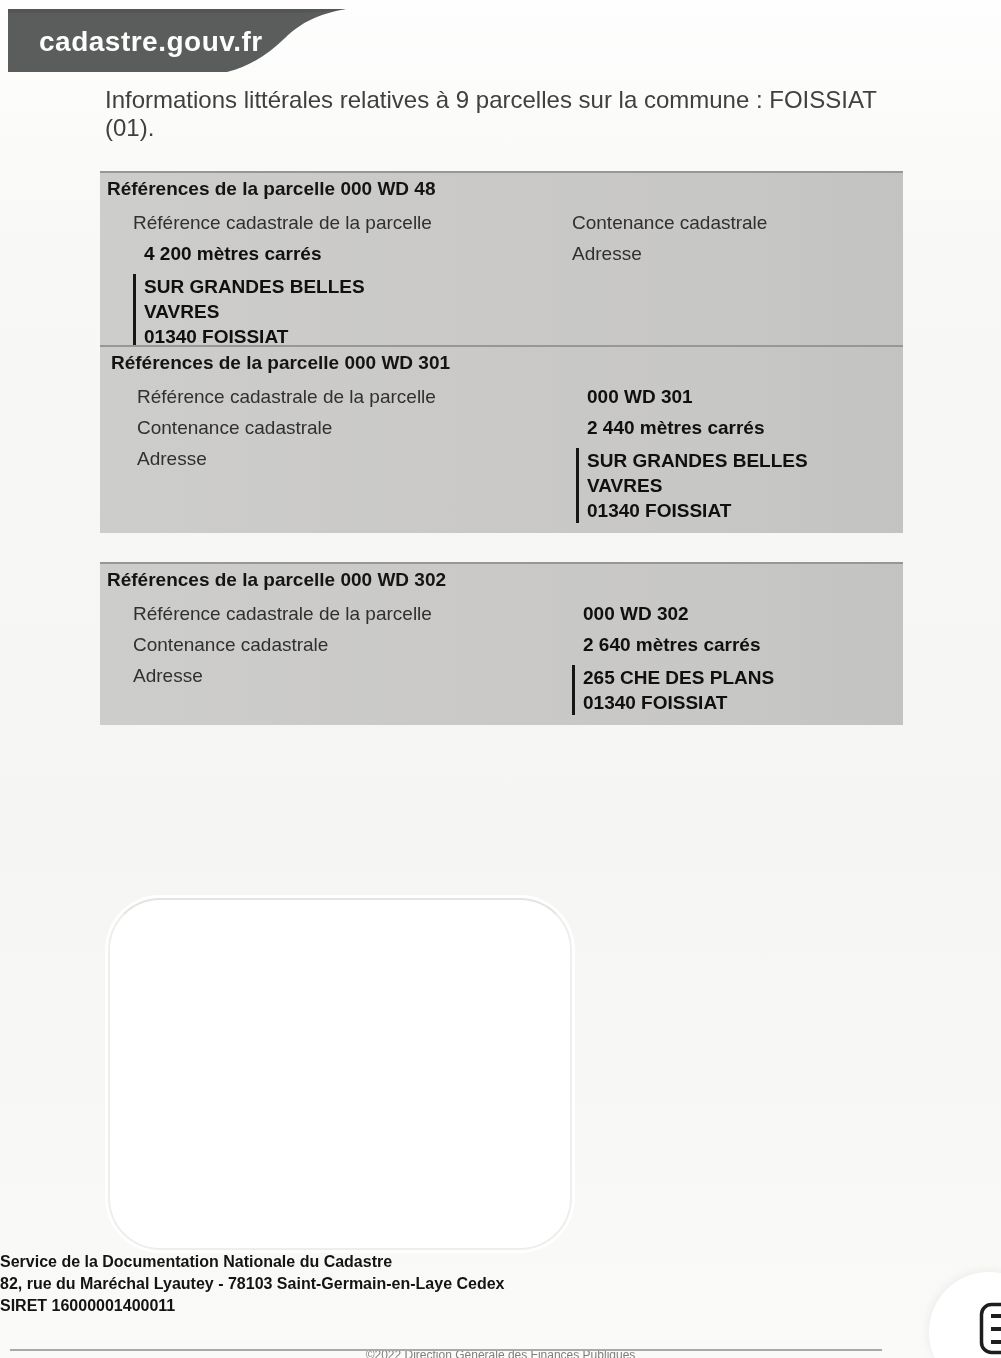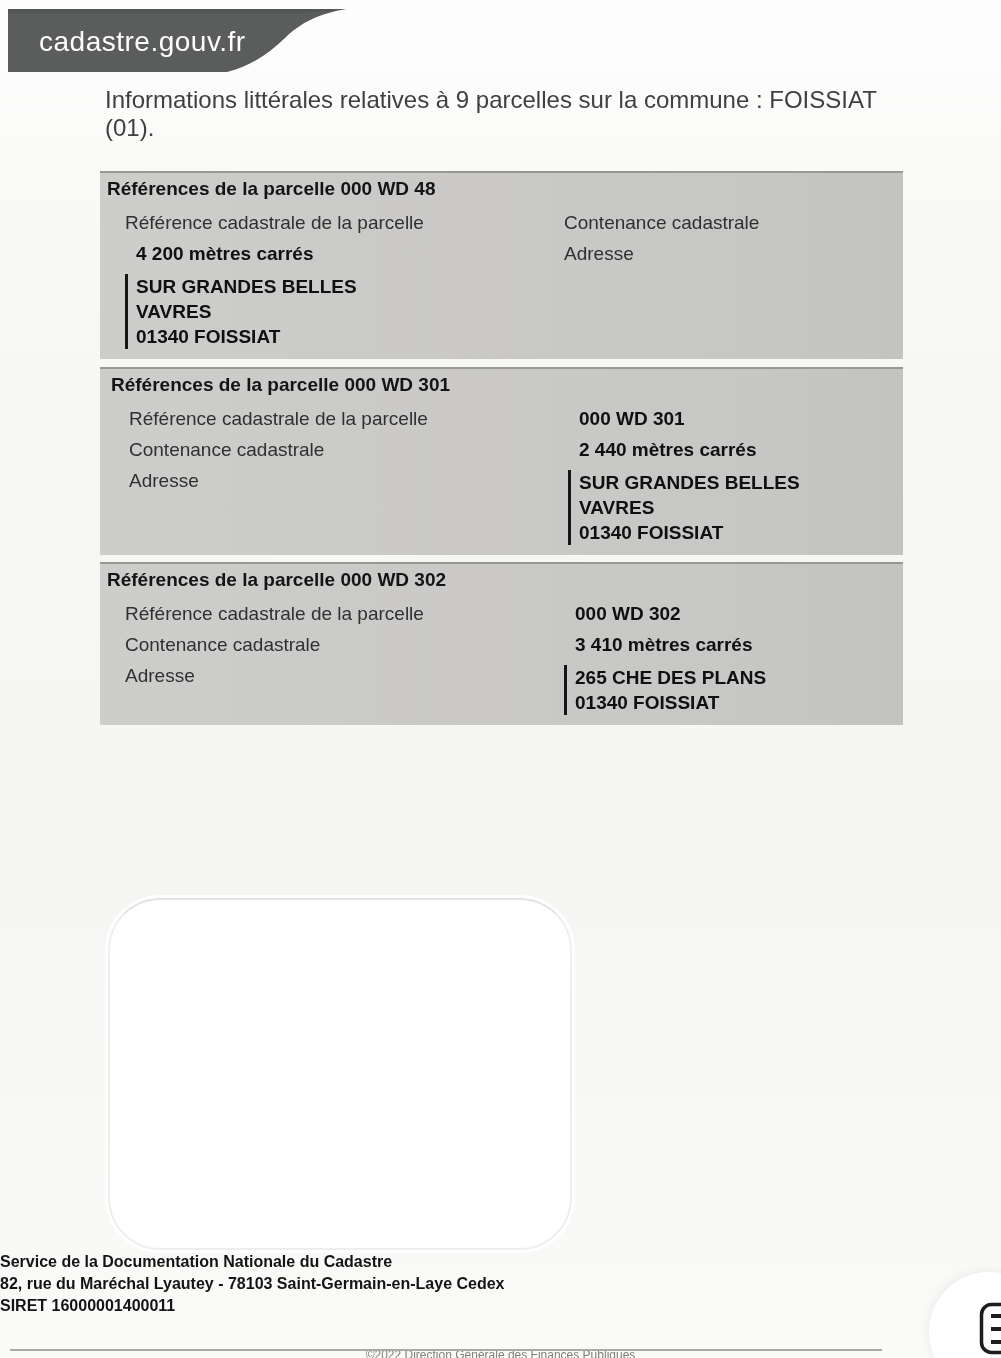--- a/index.html
+++ b/index.html
@@ -21,21 +21,21 @@
     top: 9px; left: 8px;
     width: 340px; height: 64px;
   }
   .banner svg { display: block; }
   .banner-label {
     position: absolute;
     top: 17px; left: 31px;
     color: #fdfdfc;
     font-size: 28px;
     letter-spacing: 0.5px;
-    font-weight: 400;
+    font-weight: 700;
   }
 
   
   .doc-title {
     position: absolute;
     top: 86px; left: 105px;
     width: 800px;
     font-size: 24px;
     line-height: 28px;
     color: #404040;
@@ -45,32 +45,32 @@
   
   .parcel-box {
     position: absolute;
     left: 100px;
     width: 803px;
     background: linear-gradient(90deg, #cdcdcc 0%, #cac9c8 45%, #c7c7c6 78%, #c3c3c2 100%);
     border-top: 2px solid #979795;
     padding: 4px 8px 10px 7px;
   }
   .box-1 { top: 171px; }
-  .box-2 { top: 367px; padding-left: 11px; }
+  .box-2 { top: 345px; padding-left: 11px; }
   .box-3 { top: 562px; }
 
   .box-title {
     font-size: 19px;
     line-height: 23px;
     font-weight: 700;
     color: #141414;
   }
   .rows {
     margin-top: 12px;
-    margin-left: 18px;
+    margin-left: 26px;
     display: grid;
     grid-template-columns: 439px 1fr;
     row-gap: 10px;
     align-items: start;
   }
   .field-label {
     font-size: 19px;
     line-height: 21px;
     color: #303030;
     font-weight: 400;
@@ -190,21 +190,21 @@
 01340 FOISSIAT</div>
     </div>
   </section>
 
   <section class="parcel-box box-3">
     <h2 class="box-title">Références de la parcelle 000 WD 302</h2>
     <div class="rows">
       <div class="field-label">Référence cadastrale de la parcelle</div>
       <div class="field-value">000 WD 302</div>
       <div class="field-label">Contenance cadastrale</div>
-      <div class="field-value">3 410 mètres carrés</div>
+      <div class="field-value">2 640 mètres carrés</div>
       <div class="field-label">Adresse</div>
       <div class="field-value value-address">265  CHE DES PLANS
 01340 FOISSIAT</div>
     </div>
   </section>
 
   <div class="whiteout"></div>
 
   <div class="footer">
     <div class="footer-line">Service de la Documentation Nationale du Cadastre</div>

